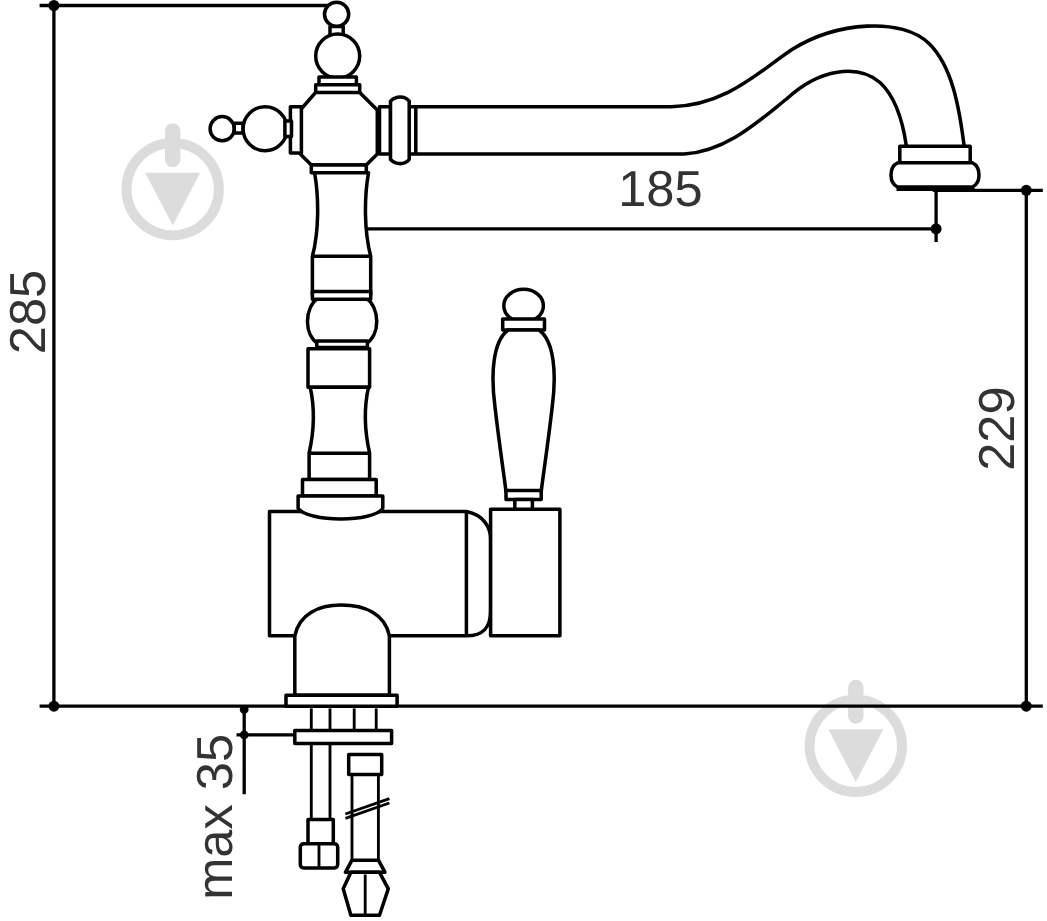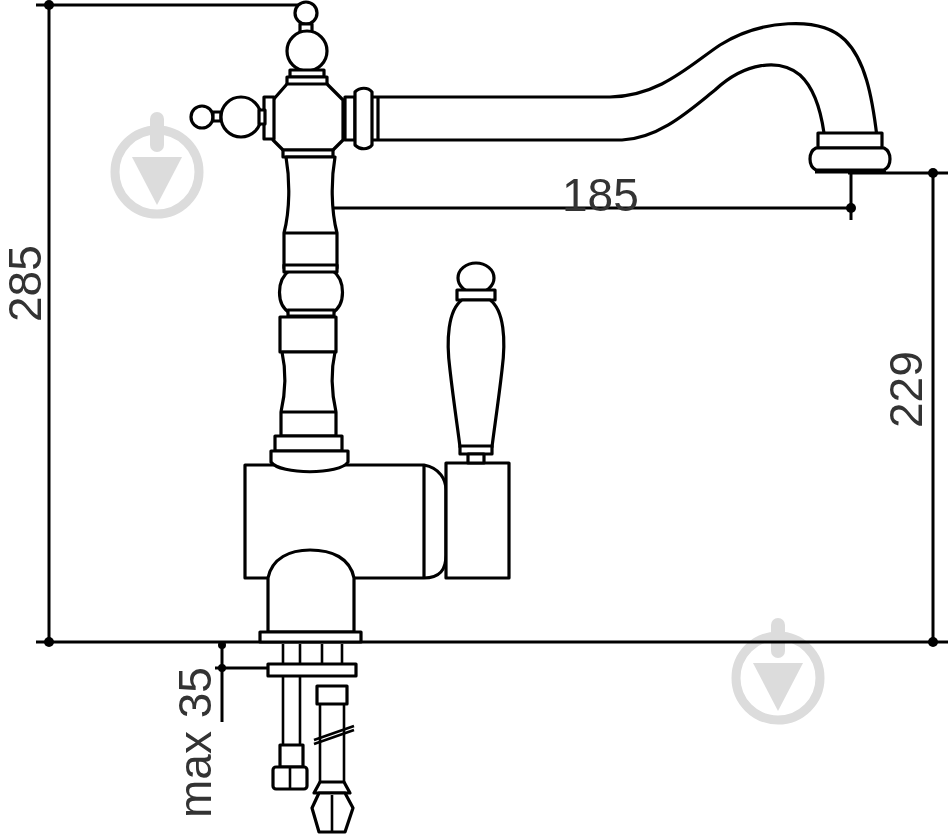--- a/index.html
+++ b/index.html
@@ -156,17 +156,17 @@
     <line class="ln2" x1="314" y1="744" x2="354" y2="730"></line>
     <line class="ln2" x1="314" y1="740" x2="354" y2="726"></line>
     <path class="fw" d="M320 782 L344 782 L350 793 L314 793 Z"></path>
     <path class="fw" d="M312 808 L319 793 L345 793 L353 808 L345 832 L319 832 Z"></path>
     <line class="ln2" x1="332" y1="795" x2="332" y2="832"></line>
   </g>
 </svg>
 
 <div class="lbl" style="left: 2px; top: 262px; transform: rotate(-90deg); transform-origin: left top; top: 322px;">285</div>
 
-<div class="lbl" style="left: 562px; top: 172px;">185</div>
+<div class="lbl" style="left: 562px; top: 148px;">185</div>
 
 <div class="lbl" style="left: 883px; top: 428px; transform: rotate(-90deg); transform-origin: left top;">229</div>
 
 <div class="lbl" style="left: 172px; top: 818px; transform: rotate(-90deg); transform-origin: left top;">max 35</div>
 
 </body></html>

